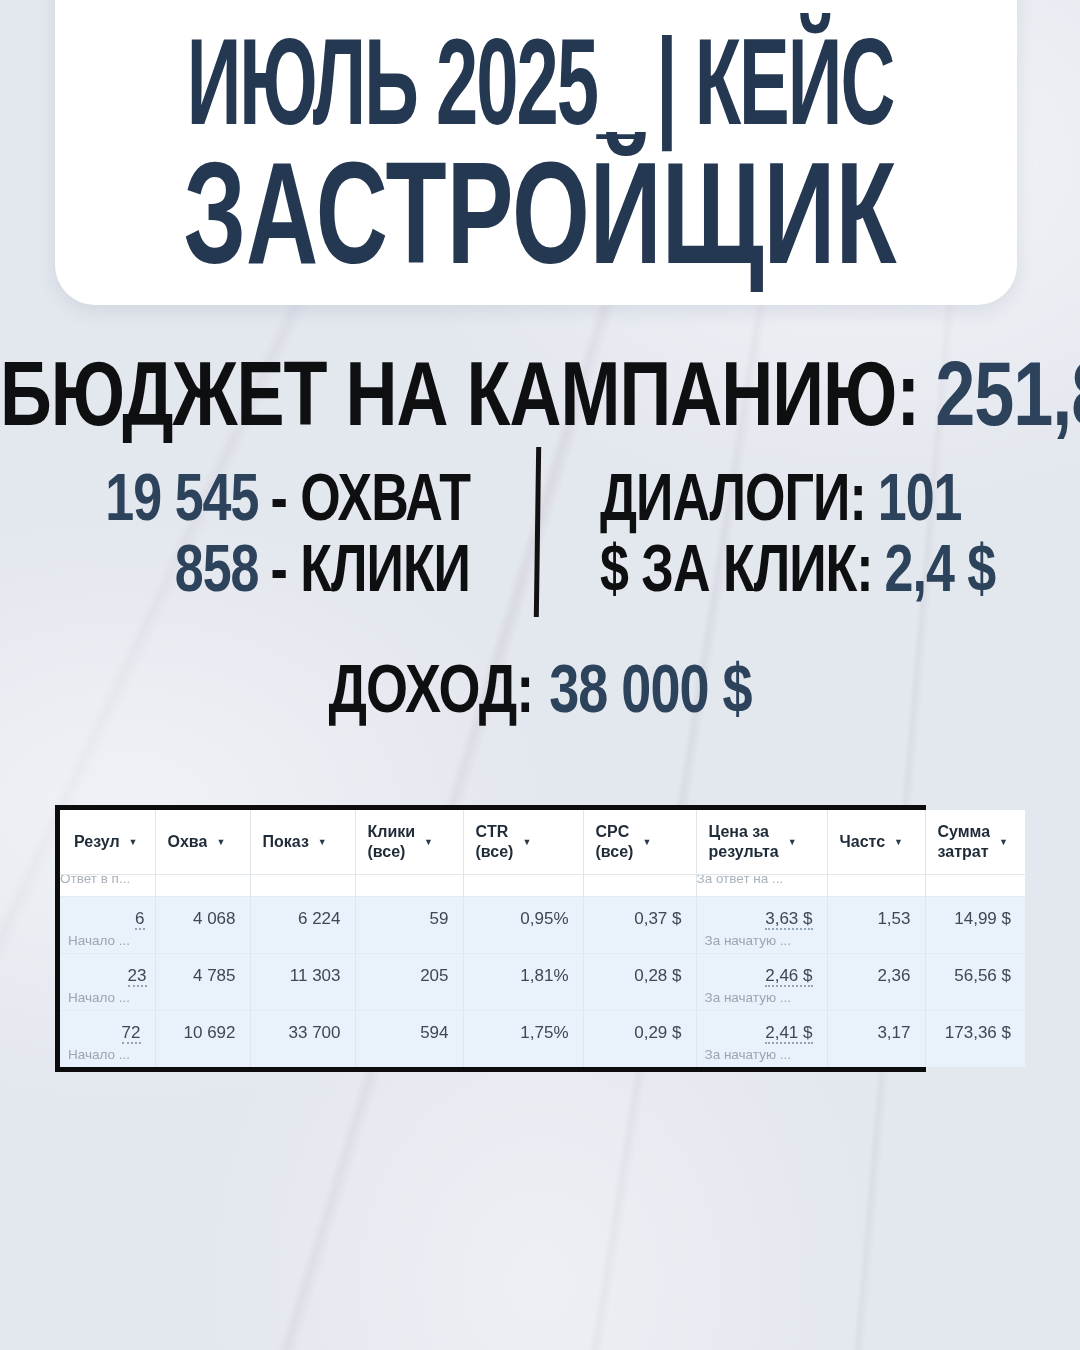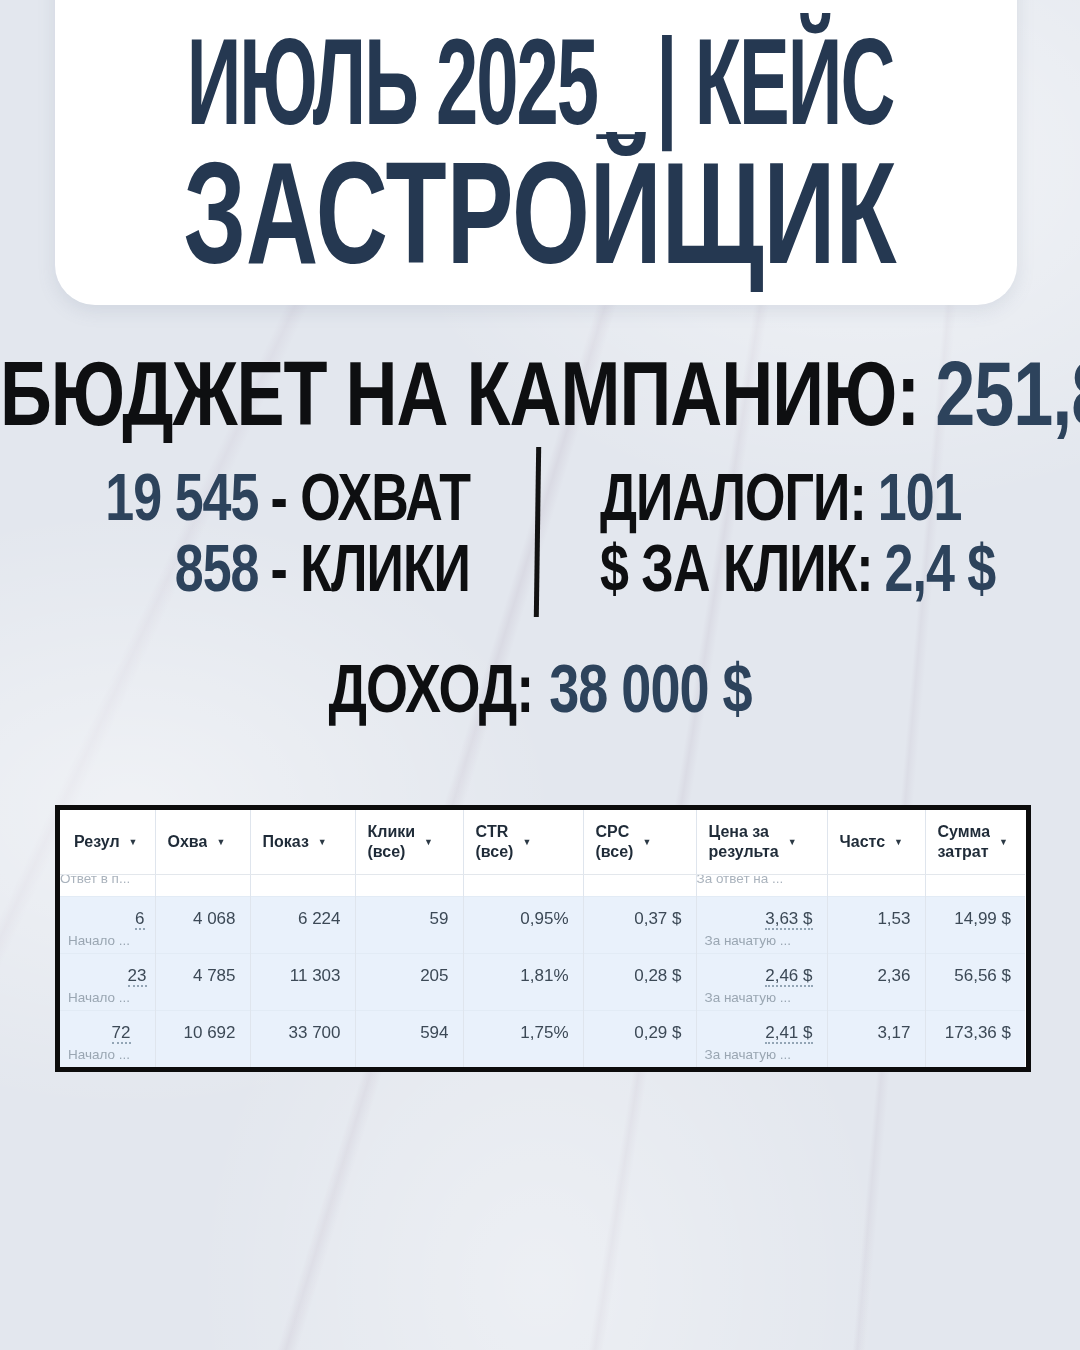--- a/index.html
+++ b/index.html
@@ -35,21 +35,21 @@
   .stat .cnd{transform:scaleY(1.30);}
   .sl{left:0;width:470px;text-align:right;}
   .sr{left:600px;text-align:left;}
   .row1{top:467px;} .row2{top:538px;}
   .blk{color:#0e0f11;} .nvy{color:#2d435c;}
   .gap{margin-left:16px;} .gap-s{margin-left:12px;}
   .divider{position:absolute;left:535px;top:447px;width:5px;height:170px;background:#121212;transform:rotate(0.8deg);}
 
   
   .tablebox{
-    position:absolute;left:55px;top:805px;width:976px;box-sizing:border-box;
+    position:absolute;left:55px;top:805px;width:871px;box-sizing:border-box;
     border:5px solid #0c0c0c;background:#ffffff;
   }
   table.ads{border-collapse:collapse;table-layout:fixed;width:965px;}
   .ads th,.ads td{border-right:1px solid #dfe5ed;box-sizing:border-box;padding:0;}
   .ads th:last-child,.ads td:last-child{border-right:none;}
   .ads thead th{
     height:64px;background:#ffffff;vertical-align:middle;text-align:left;
     font-size:16px;font-weight:bold;color:#1f2b38;border-bottom:1px solid #e3e7ec;
   }
   .hwrap{display:flex;align-items:center;padding-left:12px;padding-right:4px;}
@@ -272,21 +272,21 @@
         <td>
             <div class="val">2,36</div>
           </td>
         <td>
             <div class="val">56,56 $</div>
           </td>
       </tr>
 
       <tr class="drow">
         <td>
-            <div class="val" style="padding-right:24px;margin-left:20px;"><span class="dot">72</span></div>
+            <div class="val" style="padding-right:14px;margin-left:20px;"><span class="dot">72</span></div>
             <div class="sub">Начало ...</div>
           </td>
         <td>
             <div class="val">10 692</div>
           </td>
         <td>
             <div class="val">33 700</div>
           </td>
         <td>
             <div class="val">594</div>

